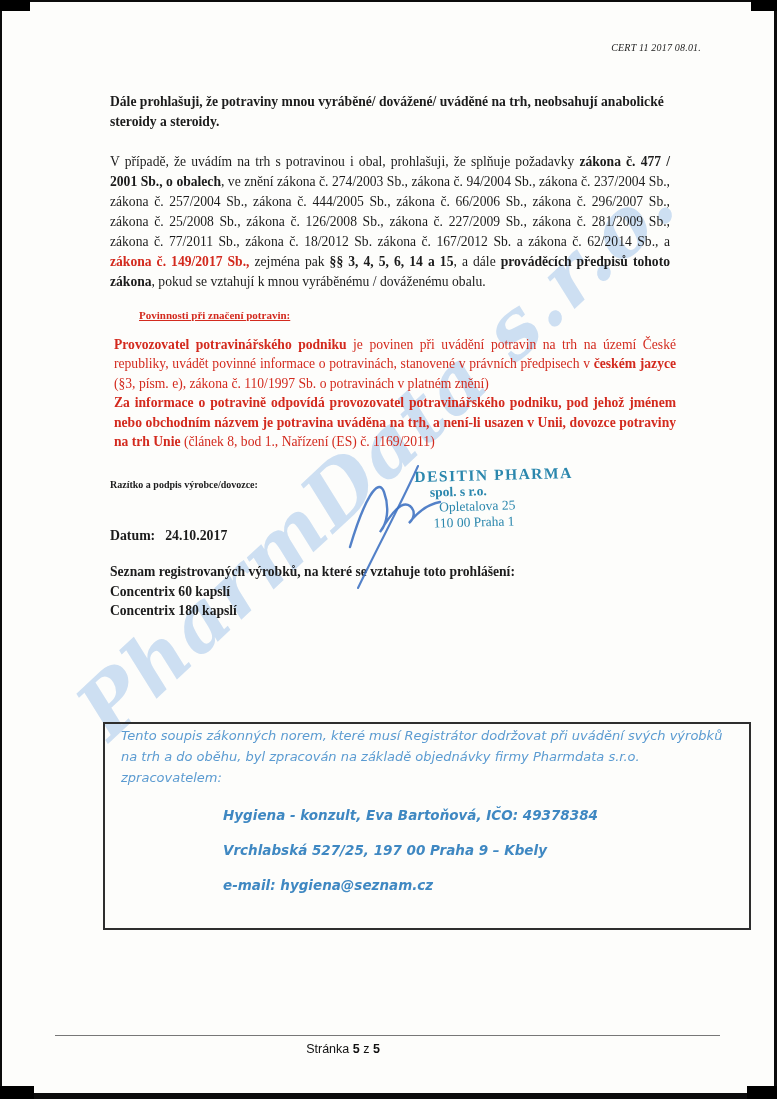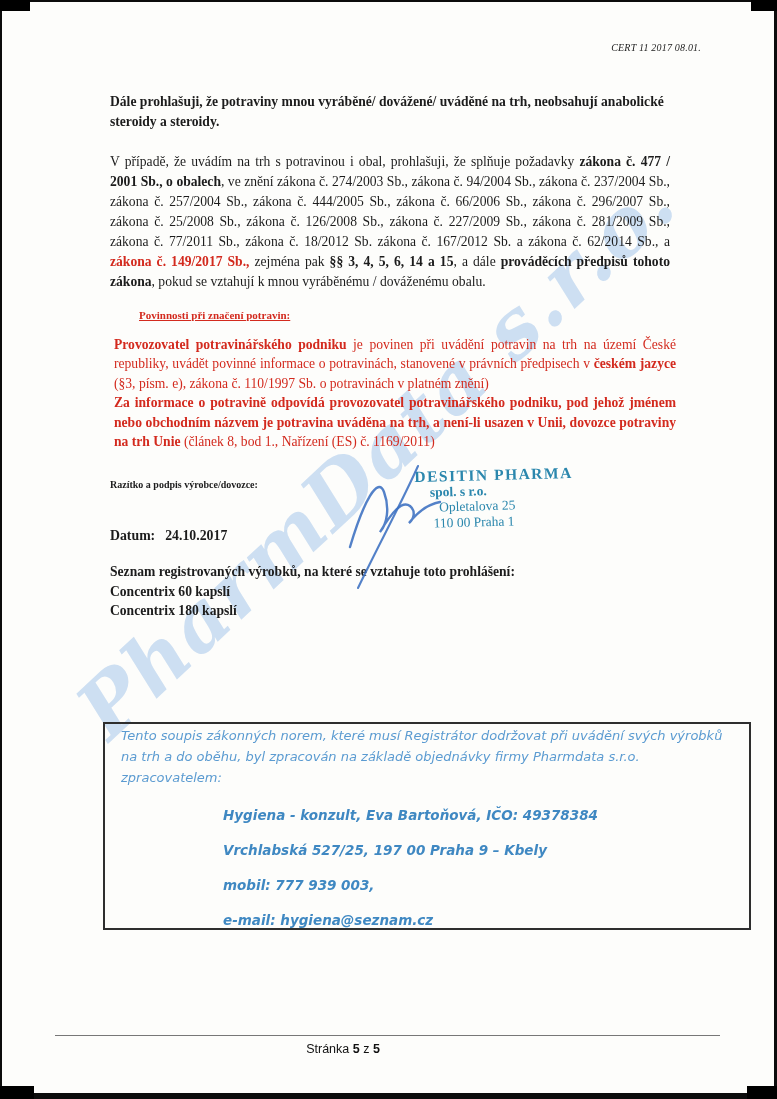--- a/index.html
+++ b/index.html
@@ -136,20 +136,19 @@
   <div class="abs z2 products">
     <div>Seznam registrovaných výrobků, na které se vztahuje toto prohlášení:</div>
     <div class="item">Concentrix 60 kapslí</div>
     <div class="item">Concentrix 180 kapslí</div>
   </div>
 
   <div class="abs processor-box">
     <p class="processor-intro">Tento soupis zákonných norem, které musí Registrátor dodržovat při uvádění svých výrobků na trh a do oběhu, byl zpracován na základě objednávky firmy Pharmdata s.r.o. zpracovatelem:</p>
     <div class="processor-line">Hygiena - konzult, Eva Bartoňová, IČO:  49378384</div>
     <div class="processor-line">Vrchlabská 527/25, 197 00   Praha 9 – Kbely</div>
-    <div class="processor-line">mobil: 777 939 003,</div>
     <div class="processor-line">e-mail: hygiena@seznam.cz</div>
   </div>
 
   <div class="abs footer-rule"></div>
   <div class="abs page-footer"><span>Stránka </span><span class="b">5</span><span> z </span><span class="b">5</span></div>
 
 </div>
 
 </body></html>

